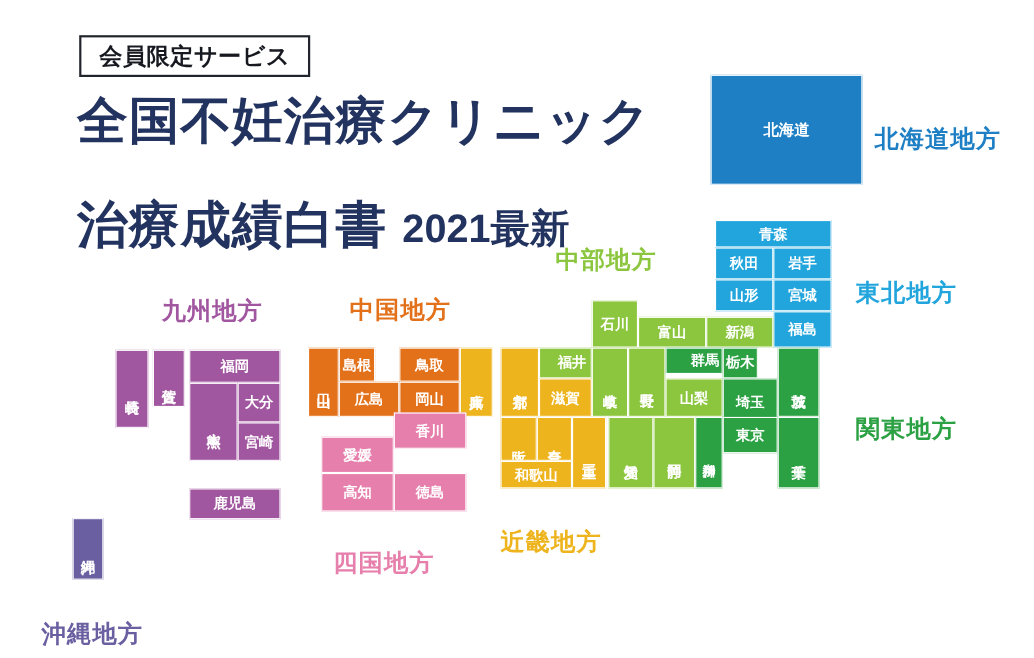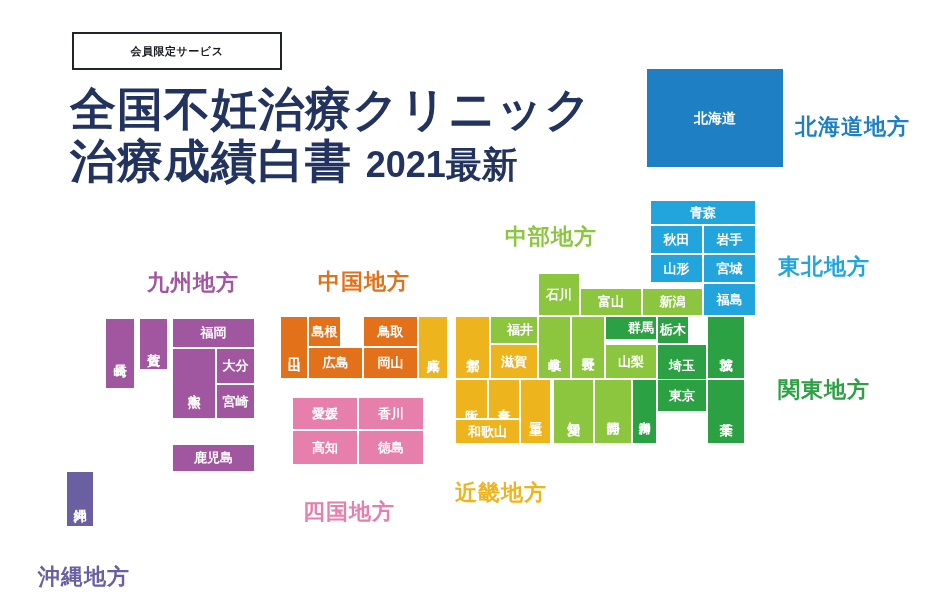--- a/index.html
+++ b/index.html
@@ -19,37 +19,37 @@
   
   #badge {
     position: absolute;
     left: 72px; top: 32px;
     width: 210px; height: 38px;
     border: 2px solid #21252b;
     display: flex; align-items: center; justify-content: center;
     background: #ffffff;
   }
   #badge span {
-    font-size: 11px;
+    font-size: 21px;
     font-weight: bold;
     color: #16191f;
     letter-spacing: 0.5px;
     white-space: nowrap;
   }
   #title {
     position: absolute;
     left: 70px; top: 84px;
     width: 580px;
     color: #22335f;
     font-weight: bold;
     line-height: 1.12;
     letter-spacing: 1px;
   }
   #title .l1 { display: block; font-size: 46px; white-space: nowrap; }
-  #title .l2 { display: block; font-size: 46px; white-space: nowrap; }
+  #title .l2 { display: block; font-size: 46px; white-space: nowrap; margin-top: 43px; }
   #title .l2 .small { font-size: 36px; letter-spacing: 0px; }
 
   
   .pref {
     position: absolute;
     display: flex;
     align-items: center;
     justify-content: center;
     color: #ffffff;
     font-weight: bold;
@@ -192,21 +192,21 @@
       </div>
       <div class="pref" style="left: 308px; top: 347px; width: 55px; height: 32px; background: rgb(226, 113, 26);">
         <span>広島</span>
       </div>
       <div class="pref" style="left: 363px; top: 347px; width: 55px; height: 32px; background: rgb(226, 113, 26);">
         <span>岡山</span>
       </div>
       <div class="pref" style="left: 292px; top: 397px; width: 66px; height: 33px; background: rgb(230, 127, 171);">
         <span>愛媛</span>
       </div>
-      <div class="pref" style="left: 358px; top: 397px; width: 66px; height: 33px; background: rgb(230, 127, 171);">
+      <div class="pref" style="left: 358px; top: 375px; width: 66px; height: 33px; background: rgb(230, 127, 171);">
         <span>香川</span>
       </div>
       <div class="pref" style="left: 292px; top: 430px; width: 66px; height: 35px; background: rgb(230, 127, 171);">
         <span>高知</span>
       </div>
       <div class="pref" style="left: 358px; top: 430px; width: 66px; height: 35px; background: rgb(230, 127, 171);">
         <span>徳島</span>
       </div>
       <div class="pref v" style="left: 105px; top: 318px; width: 30px; height: 71px; background: rgb(161, 86, 160);">
         <span>長崎</span>

